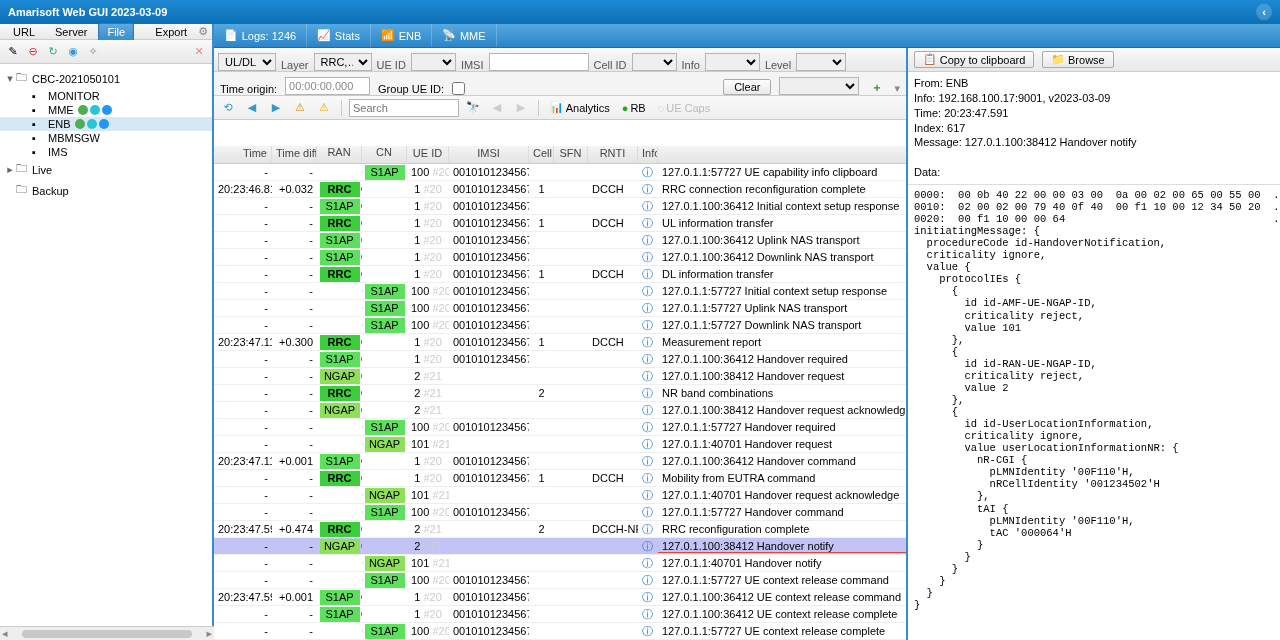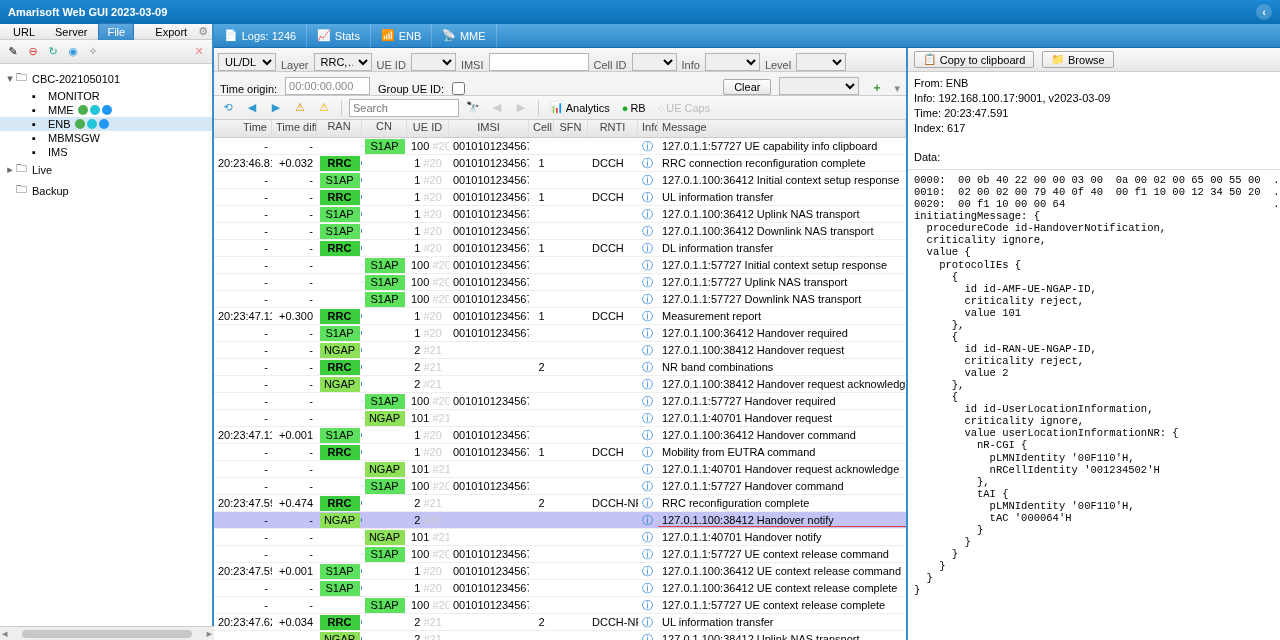--- a/index.html
+++ b/index.html
@@ -45,21 +45,21 @@
 .origin-bar button { border: 1px solid #aaa; background: linear-gradient(#fdfdfd,#e8e8e8); padding: 1px 10px; border-radius: 2px; cursor: pointer; }
 .origin-bar .plus { color: #2e8b2e; font-weight: bold; padding: 0 4px; cursor: pointer; }
 
 .search-bar { height: 24px; border-bottom: 1px solid #ccc; display: flex; align-items: center; padding: 0 4px; gap: 4px; background: linear-gradient(#f9f9f9, #eee); }
 .search-bar .nav-ic { width: 18px; height: 18px; display: flex; align-items: center; justify-content: center; cursor: pointer; margin: 0 1px;}
 .search-bar input { border: 1px solid #b5b5b5; height: 18px; width: 110px; padding: 0 3px; }
 .search-bar .sep { width: 1px; height: 16px; background: #ccc; margin: 0 3px; }
 .search-bar .chip { display: flex; align-items: center; gap: 2px; padding: 0 4px; cursor: pointer; }
 .search-bar .chip.disabled { color: #bbb; }
 
-.grid { flex: 1; overflow: auto; position: relative; }
+.grid { flex: 1; overflow: auto; position: relative; margin-top: 26px; }
 .grid-header { display: flex; background: linear-gradient(#f4f4f4,#e4e4e4); border-bottom: 1px solid #ccc; position: sticky; top: 0; height: 18px; }
 .gh { border-right: 1px solid #ddd; padding: 1px 4px; text-align: center; color: #444; overflow: hidden; white-space: nowrap; }
 .grid-row { display: flex; border-bottom: 1px solid #eee; height: 17px; align-items: center; }
 .grid-row.selected { background: #c3c3f5; }
 .grid-row.selected .gc-msg { border-bottom: 1px solid #d44; }
 .gc { padding: 0 4px; overflow: hidden; white-space: nowrap; text-overflow: clip; }
 .c-time { width: 58px; text-align: right; }
 .c-diff { width: 45px; text-align: right; }
 .c-ran { width: 45px; text-align: center; position: relative; padding: 0; }
 .c-cn { width: 45px; text-align: center; position: relative; padding: 0;}
@@ -247,21 +247,20 @@
         <div class="gh c-time">Time</div>
         <div class="gh c-diff">Time diff.</div>
         <div class="gh c-ran">RAN</div>
         <div class="gh c-cn">CN</div>
         <div class="gh c-ue">UE ID</div>
         <div class="gh c-imsi">IMSI</div>
         <div class="gh c-cell">Cell</div>
         <div class="gh c-sfn">SFN</div>
         <div class="gh c-rnti">RNTI</div>
         <div class="gh c-info">Info</div>
-        <div class="gh c-msg" style="text-align:left">Message</div>
       </div>
       <div id="grid-body">
           <div class="grid-row">
     <div class="gc c-time">-</div>
     <div class="gc c-diff">-</div>
     <div class="gc c-ran"></div>
     <div class="gc c-cn"><span style="position:absolute;left:-3px;top:2px;color:#2a85c8;font-size:8px">▸</span><span class="layer-tag layer-S1AP">S1AP</span></div>
     <div class="gc c-ue">100 <span class="ue-dim">#20</span></div>
     <div class="gc c-imsi">001010123456789</div>
     <div class="gc c-cell"></div>
@@ -660,20 +659,21 @@
       <span class="btn">
           <span>📁</span>
           <span>Browse</span>
         </span>
     </div>
     <div class="detail-head">
       <div><span>From:</span> <span>ENB</span></div>
       <div><span>Info:</span> <span>192.168.100.17:9001, v2023-03-09</span></div>
       <div><span>Time:</span> <span>20:23:47.591</span></div>
       <div><span>Index:</span> <span>617</span></div>
+      <div><span>Message:</span> <span>127.0.1.100:38412 Handover notify</span></div>
       <br>
       <div><span>Data:</span></div>
     </div>
     <div class="detail-body">0000:  00 0b 40 22 00 00 03 00  0a 00 02 00 65 00 55 00  ..@"........e.U.
 0010:  02 00 02 00 79 40 0f 40  00 f1 10 00 12 34 50 20  ....y@.@.....4P 
 0020:  00 f1 10 00 00 64                                 .....d
 initiatingMessage: {
   procedureCode id-HandoverNotification,
   criticality ignore,
   value {

